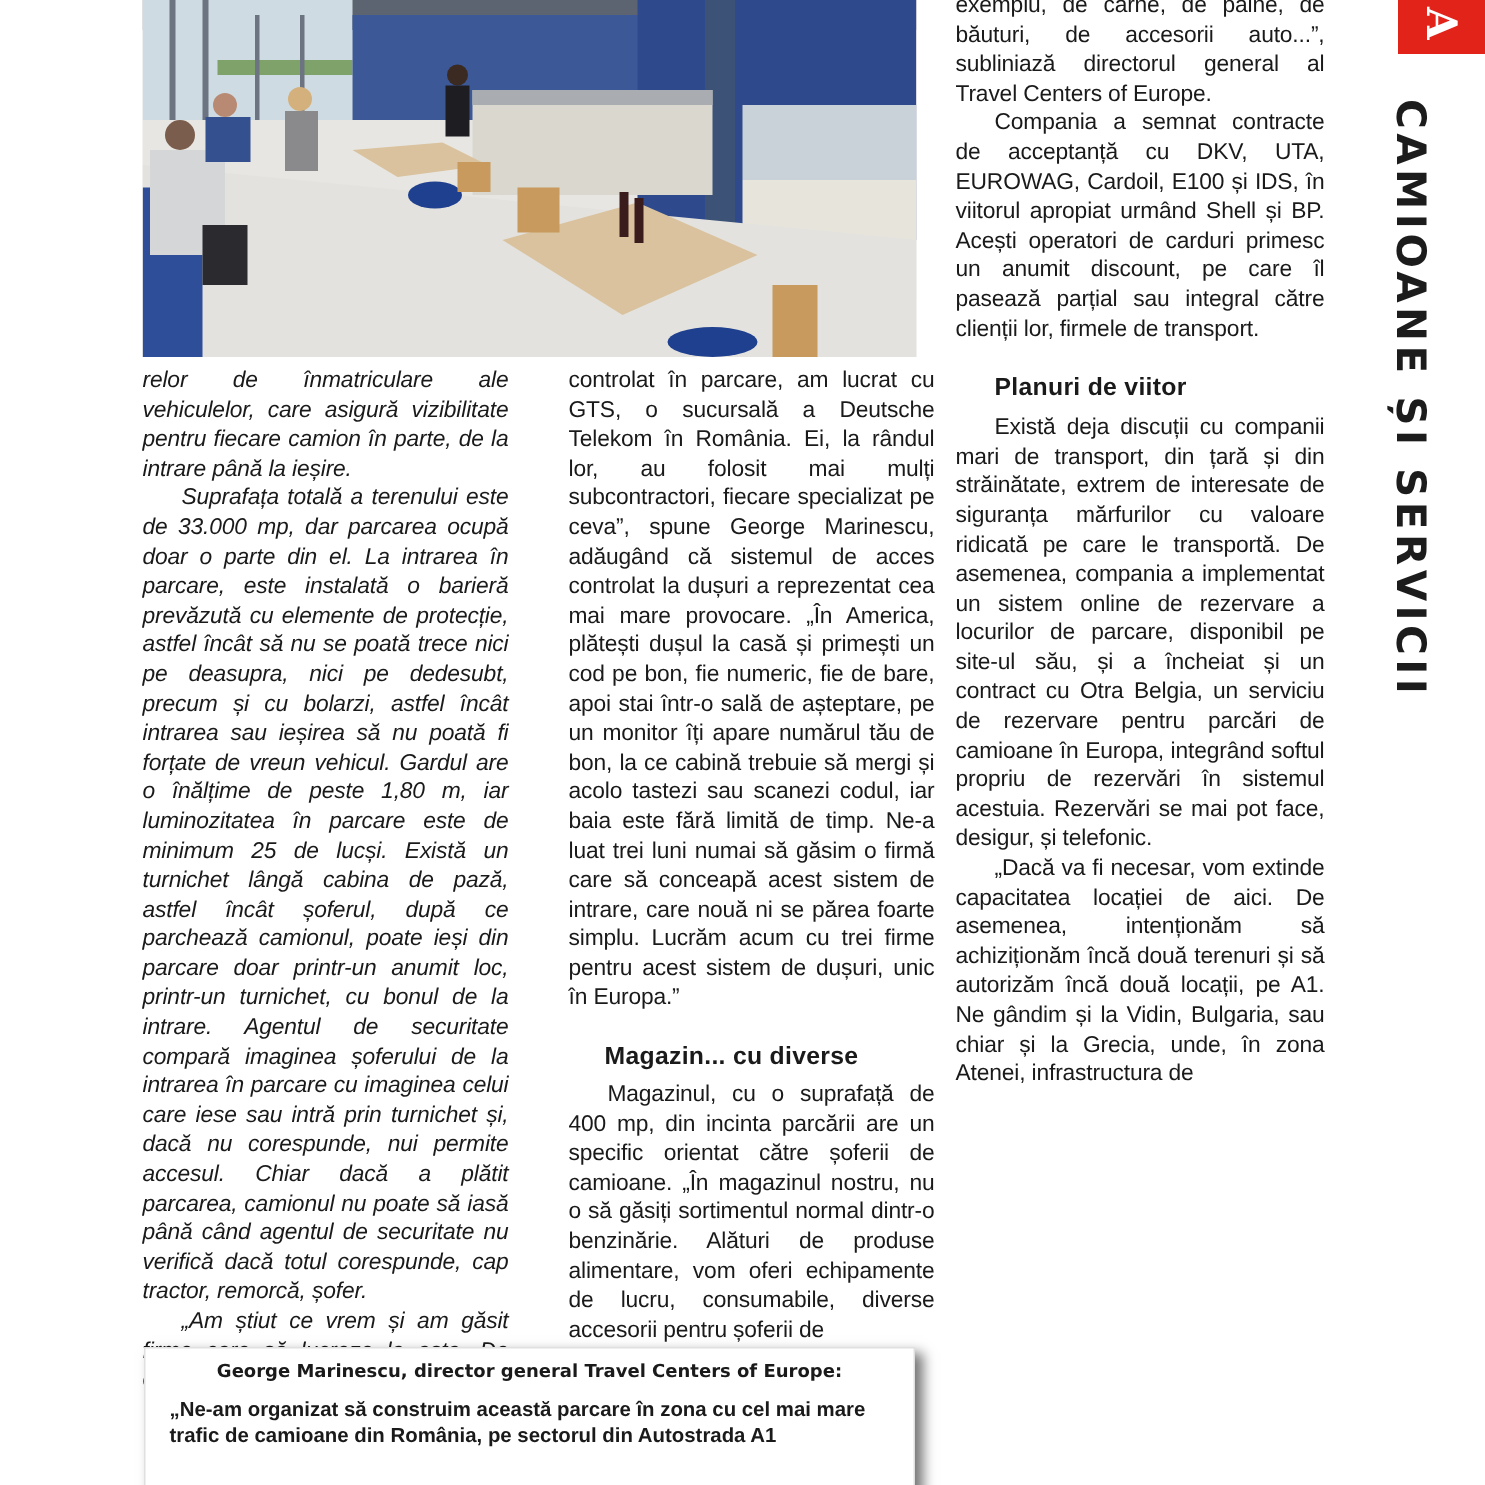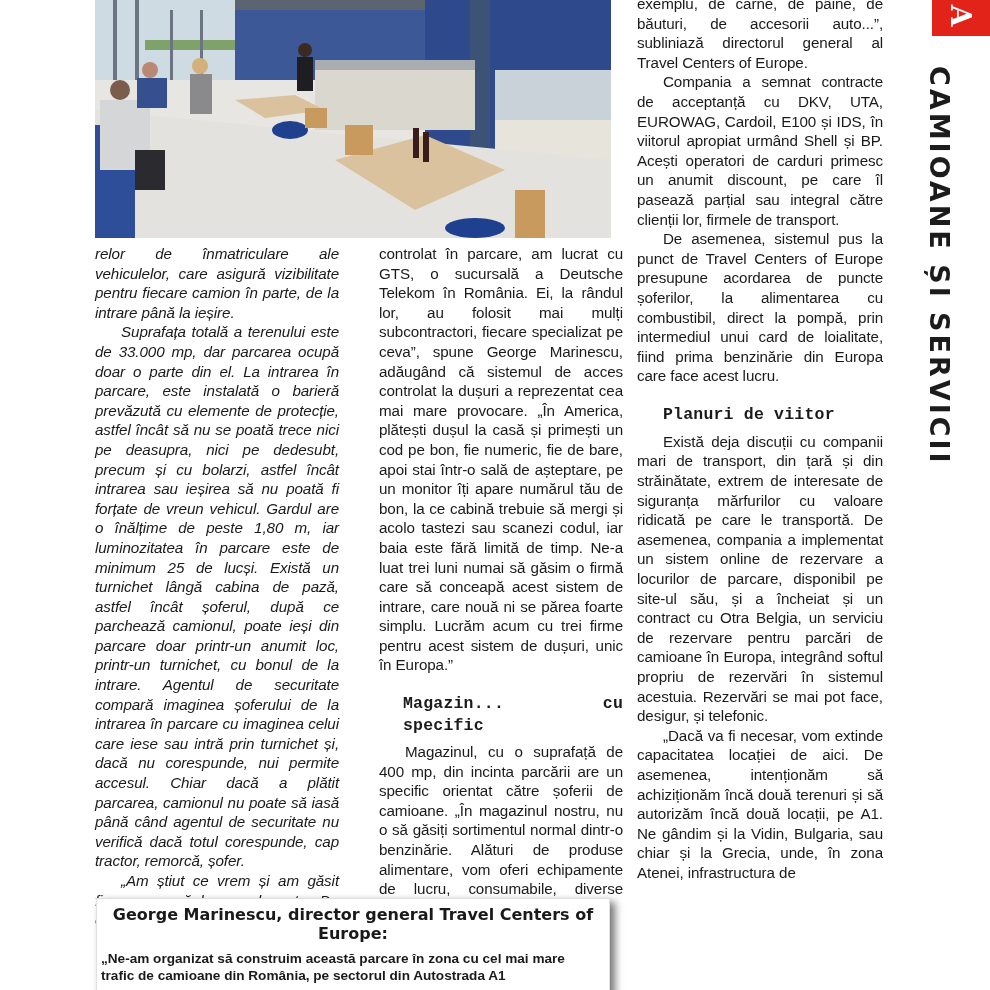--- a/index.html
+++ b/index.html
@@ -25,45 +25,45 @@
     text-align: justify;
     letter-spacing: -0.1px;
   }
   .col p { margin: 0; text-indent: 26px; }
   .col p.noindent { text-indent: 0; }
   .col1 { left: 95px; top: 244px; width: 244px; font-style: italic; }
   .col2 { left: 379px; top: 244px; width: 244px; }
   .col3 { left: 637px; top: 0px; width: 246px; }
 
   .subhead {
-    font-family: Liberation Mono, monospace;
+    font-family: Liberation Sans, sans-serif;
     font-weight: bold; font-size: 16.5px; line-height: 22px;
     margin: 0; letter-spacing: 0.2px;
   }
   .col2 .subhead { margin: 18px 0 5px 24px; }
   .col3 .subhead { margin: 18px 0 6px 26px; }
   .col3 .first-line { margin-top: -6px; }
 
   
   .quote-box {
     position: absolute; left: 96px; top: 898px; width: 512px; height: 110px;
     background: #ffffff;
     box-shadow: 5px 4px 8px rgba(0,0,0,0.55);
     border: 1px solid #e0e0e0;
   }
   .quote-title {
     font-family: "DejaVu Sans", sans-serif;
     font-weight: bold; text-align: center;
-    font-size: 16px; line-height: 19px;
+    font-size: 12px; line-height: 19px;
     margin: 6px 10px 0 10px;
   }
   .quote-text {
     font-family: "Liberation Sans", sans-serif;
     font-weight: bold; font-size: 13.6px; line-height: 16.6px;
-    margin: 8px 10px 0 4px;
+    margin: 8px 10px 0 16px;
   }
 
   
   .logo-box {
     position: absolute; left: 932px; top: 0; width: 58px; height: 36px;
     background: #e2231a;
     display: flex; align-items: center; justify-content: center;
   }
   .logo-box span {
     color: #ffffff; font-family: "DejaVu Serif", serif; font-weight: bold;
@@ -132,28 +132,27 @@
   </div>
 
   <div class="col col1">
     <p class="noindent">relor de înmatriculare ale vehiculelor, care asigură vizibilitate pentru fiecare camion în parte, de la intrare până la ieșire.</p>
     <p>Suprafața totală a terenului este de 33.000 mp, dar parcarea ocupă doar o parte din el. La intrarea în parcare, este instalată o barieră prevăzută cu elemente de protecție, astfel încât să nu se poată trece nici pe deasupra, nici pe dedesubt, precum și cu bolarzi, astfel încât intrarea sau ieșirea să nu poată fi forțate de vreun vehicul. Gardul are o înălțime de peste 1,80 m, iar luminozitatea în parcare este de minimum 25 de lucși. Există un turnichet lângă cabina de pază, astfel încât șoferul, după ce parchează camionul, poate ieși din parcare doar printr-un anumit loc, printr-un turnichet, cu bonul de la intrare. Agentul de securitate compară imaginea șoferului de la intrarea în parcare cu imaginea celui care iese sau intră prin turnichet și, dacă nu corespunde, nui permite accesul. Chiar dacă a plătit parcarea, camionul nu poate să iasă până când agentul de securitate nu verifică dacă totul corespunde, cap tractor, remorcă, șofer.</p>
     <p>„Am știut ce vrem și am găsit firme care să lucreze la asta. De exemplu, pentru partea de acces</p>
   </div>
 
   <div class="col col2">
     <p class="noindent">controlat în parcare, am lucrat cu GTS, o sucursală a Deutsche Telekom în România. Ei, la rândul lor, au folosit mai mulți subcontractori, fiecare specializat pe ceva”, spune George Marinescu, adăugând că sistemul de acces controlat la dușuri a reprezentat cea mai mare provocare. „În America, plătești dușul la casă și primești un cod pe bon, fie numeric, fie de bare, apoi stai într-o sală de așteptare, pe un monitor îți apare numărul tău de bon, la ce cabină trebuie să mergi și acolo tastezi sau scanezi codul, iar baia este fără limită de timp. Ne-a luat trei luni numai să găsim o firmă care să conceapă acest sistem de intrare, care nouă ni se părea foarte simplu. Lucrăm acum cu trei firme pentru acest sistem de dușuri, unic în Europa.”</p>
-    <h3 class="subhead">Magazin... cu specific</h3>
+    <h3 class="subhead">Magazin... cu diverse</h3>
     <p>Magazinul, cu o suprafață de 400 mp, din incinta parcării are un specific orientat către șoferii de camioane. „În magazinul nostru, nu o să găsiți sortimentul normal dintr-o benzinărie. Alături de produse alimentare, vom oferi echipamente de lucru, consumabile, diverse accesorii pentru șoferii de</p>
   </div>
 
   <div class="col col3">
     <p class="noindent first-line">exemplu, de carne, de pâine, de băuturi, de accesorii auto...”, subliniază directorul general al Travel Centers of Europe.</p>
     <p>Compania a semnat contracte de acceptanță cu DKV, UTA, EUROWAG, Cardoil, E100 și IDS, în viitorul apropiat urmând Shell și BP. Acești operatori de carduri primesc un anumit discount, pe care îl pasează parțial sau integral către clienții lor, firmele de transport.</p>
-    <p>De asemenea, sistemul pus la punct de Travel Centers of Europe presupune acordarea de puncte șoferilor, la alimentarea cu combustibil, direct la pompă, prin intermediul unui card de loialitate, fiind prima benzinărie din Europa care face acest lucru.</p>
     <h3 class="subhead">Planuri de viitor</h3>
     <p>Există deja discuții cu companii mari de transport, din țară și din străinătate, extrem de interesate de siguranța mărfurilor cu valoare ridicată pe care le transportă. De asemenea, compania a implementat un sistem online de rezervare a locurilor de parcare, disponibil pe site-ul său, și a încheiat și un contract cu Otra Belgia, un serviciu de rezervare pentru parcări de camioane în Europa, integrând softul propriu de rezervări în sistemul acestuia. Rezervări se mai pot face, desigur, și telefonic.</p>
     <p>„Dacă va fi necesar, vom extinde capacitatea locației de aici. De asemenea, intenționăm să achiziționăm încă două terenuri și să autorizăm încă două locații, pe A1. Ne gândim și la Vidin, Bulgaria, sau chiar și la Grecia, unde, în zona Atenei, infrastructura de</p>
   </div>
 
   <div class="quote-box">
     <div class="quote-title">George Marinescu, director general Travel Centers of Europe:</div>
     <div class="quote-text">„Ne-am organizat să construim această parcare în zona cu cel mai mare trafic de camioane din România, pe sectorul din Autostrada A1</div>
   </div>
 

